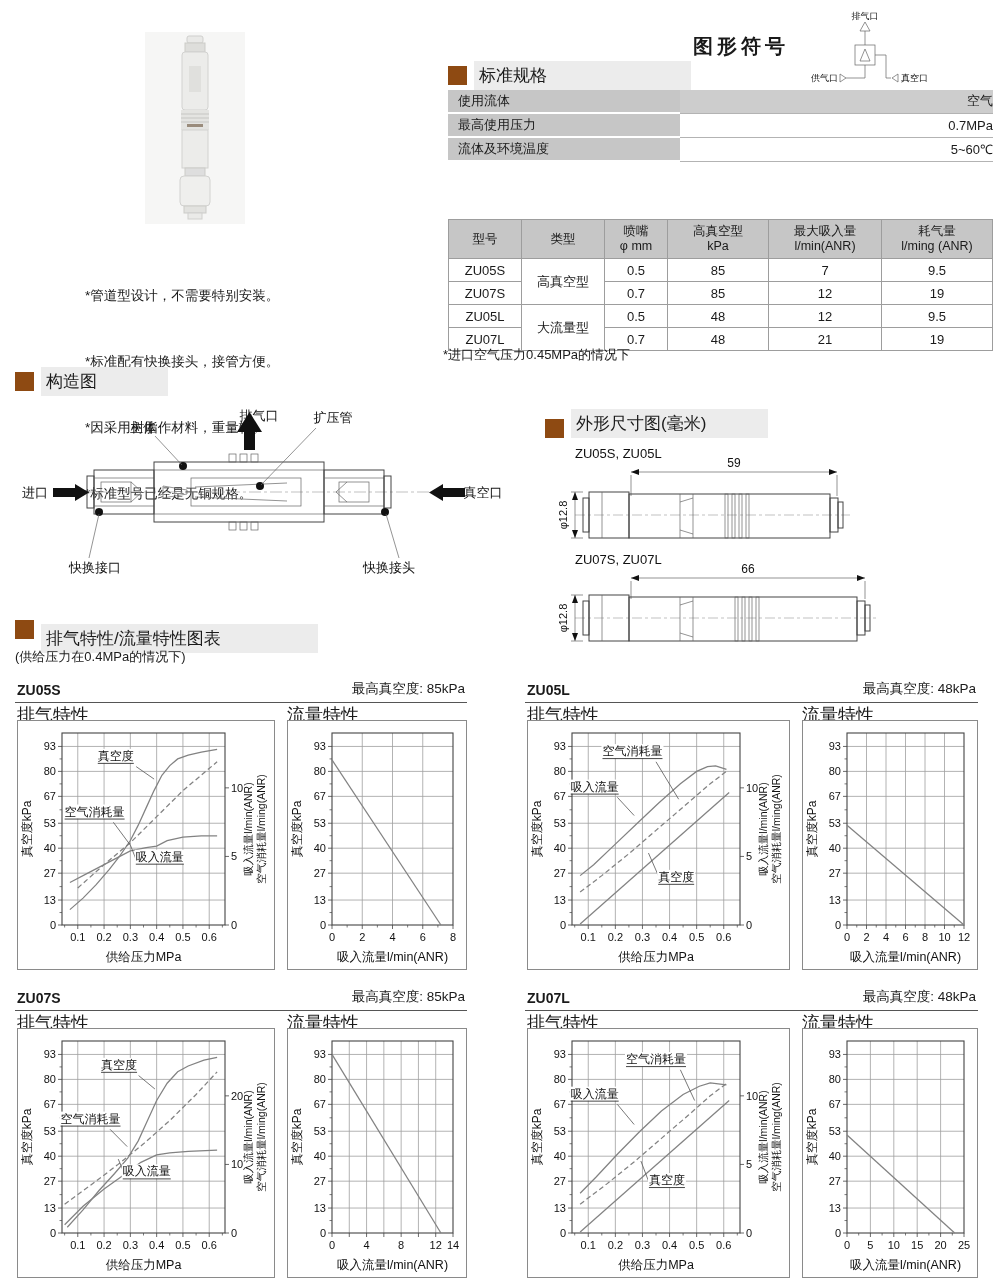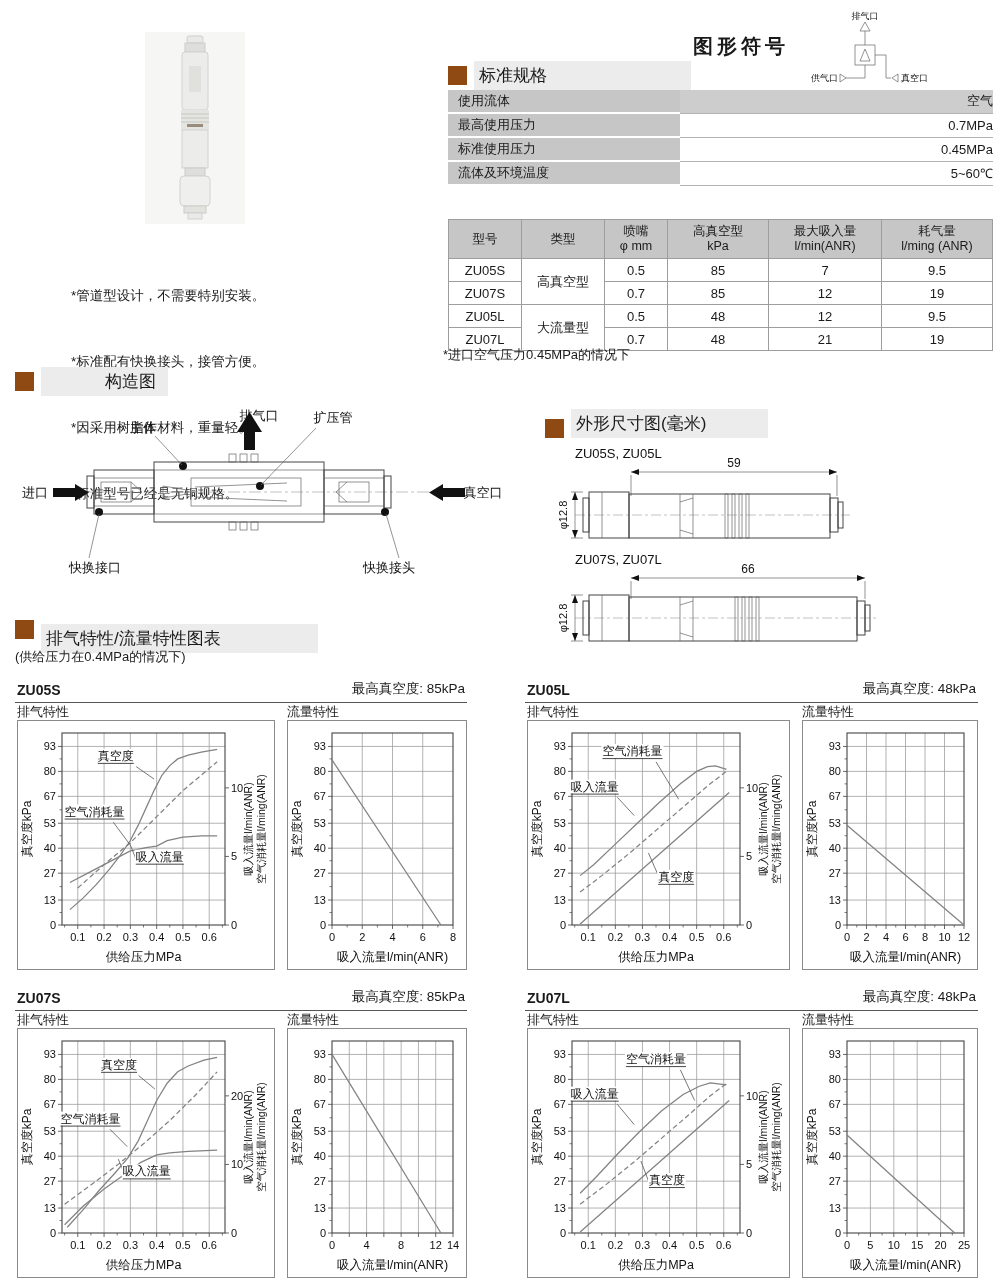--- a/index.html
+++ b/index.html
@@ -25,21 +25,21 @@
   .model-table{position:absolute;left:448px;top:219px;width:545px;font-size:13px;text-align:center;table-layout:fixed;}
   .model-table th{background:#c6c6c6;font-weight:normal;font-size:12.5px;line-height:1.2;height:38px;border:1px solid #9d9d9d;padding:0;}
   .model-table td{height:22px;border:1px solid #9d9d9d;background:#fff;padding:0;}
   .model-table .l2:empty{display:none;}
   .footnote{position:absolute;left:443px;top:346px;font-size:13px;}
   
   .cgroup{position:absolute;width:452px;}
   .cg-head{display:flex;justify-content:space-between;align-items:flex-end;border-bottom:1px solid #555;
            padding:0 2px 4px 2px;font-size:13.5px;}
   .cg-head .m{font-weight:bold;font-size:14px;}
-  .cg-sub{position:absolute;top:23px;font-size:13px;}
+  .cg-sub{position:absolute;top:23px;font-size:18px;}
   .chart-box{position:absolute;top:40px;border:1px solid #8a8a8a;background:#fff;}
   svg text{font-family:"Liberation Sans",sans-serif;fill:#111;}
   .lineart{stroke:#444;fill:none;stroke-width:1;}
   .thin{stroke:#666;fill:none;stroke-width:0.7;}
   .blk{fill:#111;stroke:none;}
 </style>
 </head>
 <body>
 
 <div id="page">
@@ -55,21 +55,21 @@
     <line x1="36" y1="86" x2="64" y2="86" stroke="#c6c6c3"></line>
     <line x1="36" y1="90" x2="64" y2="90" stroke="#c6c6c3"></line>
     <rect x="42" y="92" width="16" height="3" fill="#9a8c7c"></rect>
     <rect x="37" y="98" width="26" height="38" fill="#ececea" stroke="#d2d2d0"></rect>
     <rect x="40" y="136" width="20" height="8" fill="#dedede" stroke="#cbcbc8"></rect>
     <rect x="35" y="144" width="30" height="30" rx="4" fill="#efefed" stroke="#d2d2d0"></rect>
     <rect x="39" y="174" width="22" height="7" fill="#e2e2df" stroke="#cbcbc8"></rect>
     <rect x="43" y="181" width="14" height="6" fill="#eaeae8" stroke="#d0d0ce"></rect>
   </svg>
 
-  <div class="features" style="left:71px;top:241px;">
+  <div class="features" style="left:85px;top:241px;">
     <div>*管道型设计，不需要特别安装。</div>
     <div>*标准配有快换接头，接管方便。</div>
     <div>*因采用树脂作材料，重量轻。</div>
     <div>*标准型号已经是无铜规格。</div>
   </div>
 
   <div class="symtitle" style="left:693px;top:12px;margin-top:21px;">图形符号</div>
   <svg class="abs" style="left:808px;top:6px;" width="190" height="92">
     <text x="57" y="13" font-size="9" text-anchor="middle">排气口</text>
     <polygon points="57,16 52,25 62,25" class="thin"></polygon>
@@ -91,24 +91,20 @@
   </div>
   <table class="spec-table">
     <tbody>
         <tr>
           <td class="k">使用流体</td>
           <td class="v">空气</td>
         </tr>
     <tr>
           <td class="k">最高使用压力</td>
           <td class="v">0.7MPa</td>
-        </tr>
-    <tr>
-          <td class="k">标准使用压力</td>
-          <td class="v">0.45MPa</td>
         </tr>
     <tr>
           <td class="k">流体及环境温度</td>
           <td class="v">5~60℃</td>
         </tr>
   </tbody>
     </table>
 
   <table class="model-table">
     <tbody>
@@ -163,21 +159,21 @@
       <td>ZU07L</td>
       <td>0.7</td>
           <td>48</td>
       <td>21</td>
           <td>19</td>
     </tr>
   </tbody>
     </table>
   <div class="footnote">*进口空气压力0.45MPa的情况下</div>
 
-  <div class="sec" style="left:15px;top:368px;text-align:right;">
+  <div class="sec" style="left:15px;top:368px;">
     <span class="sq" style="background: rgb(142, 74, 18);"></span>
     <span class="t" style="min-width:110px;">构造图</span>
   </div>
 
   <svg class="abs" style="left:15px;top:400px;" width="495" height="185">
     <line x1="45" y1="92" x2="450" y2="92" stroke="#999" stroke-width="0.6" stroke-dasharray="12 3 3 3"></line>
 
     <rect x="72" y="76" width="7" height="32" class="lineart"></rect>
     <rect x="79" y="70" width="60" height="44" class="lineart"></rect>
     <line x1="79" y1="78" x2="139" y2="78" class="thin"></line>

